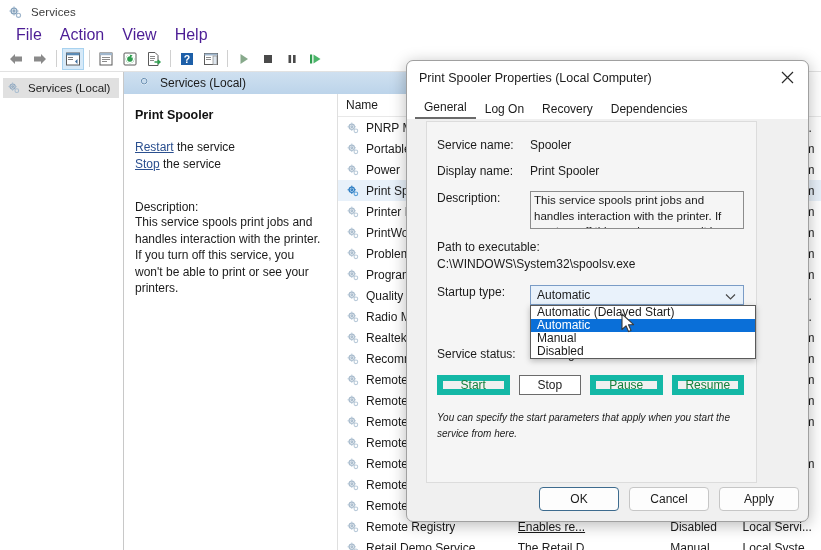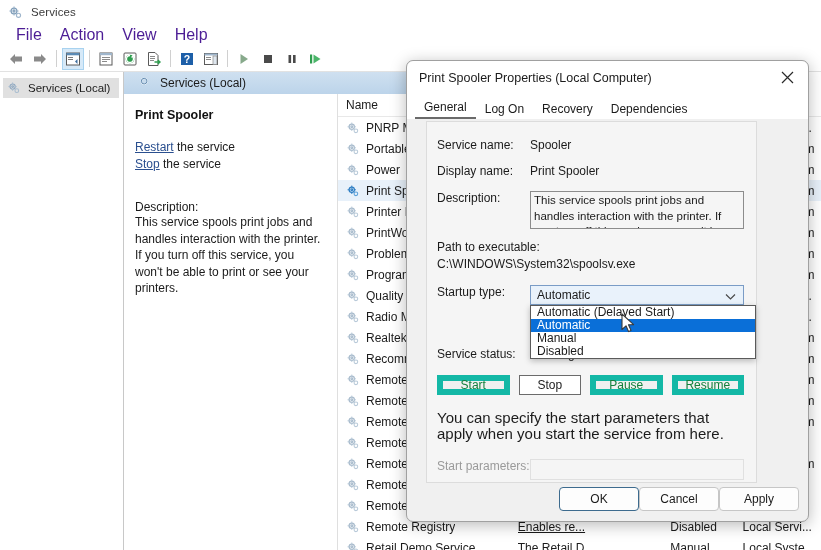--- a/index.html
+++ b/index.html
@@ -252,29 +252,29 @@
     flex: 1; height: 20px;
     border: 6px solid #14b8a6;
     background: #f0f0f0;
     font-size: 12px; color: #15803d;
     display: flex; align-items: center; justify-content: center;
     box-sizing: border-box;
   }
   .sbtn.enabled {
     border: 1px solid #6b6b6b; background: #ffffff; color: #1b1b1b;
   }
-  .hint { font-size: 15px; color: #1b1b1b; line-height: 16px; }
+  .hint { font-size: 10px; color: #1b1b1b; line-height: 16px; font-style: italic; }
   .sp-input {
     border: 1px solid #e0e0e0; background: #f5f5f5;
     height: 19px;
   }
 
   .dlg-footer {
     position: absolute; right: 9px; bottom: 10px;
-    display: flex; 
+    display: flex; gap: 10px;
   }
   .fbtn {
     width: 80px; height: 24px;
     display: flex; align-items: center; justify-content: center;
     font-size: 12px; color: #1b1b1b;
     background: #fdfdfd;
     border: 1px solid #c6c6c6;
     border-radius: 4px;
     box-sizing: border-box;
   }
@@ -1008,26 +1008,20 @@
 
       <div class="btnrow" style="margin:14px 12px 0 10px;" id="svcbtns">
           <div class="sbtn">Start</div>
           <div class="sbtn enabled">Stop</div>
           <div class="sbtn">Pause</div>
           <div class="sbtn">Resume</div>
         </div>
 
       <div class="hint" style="margin:15px 14px 0 10px;">You can specify the start parameters that apply when you start the service from here.</div>
 
-      <div class="frow" style="margin-top:17px;">
-        <div class="flbl" style="color:#9a9a9a;">Start parameters:</div>
-        <div class="fval" style="padding-right:12px;">
-          <div class="sp-input"></div>
-        </div>
-      </div>
 
     </div>
 
     <div class="dlg-footer">
       <div class="fbtn default">OK</div>
       <div class="fbtn">Cancel</div>
       <div class="fbtn">Apply</div>
     </div>
   </div>
 

